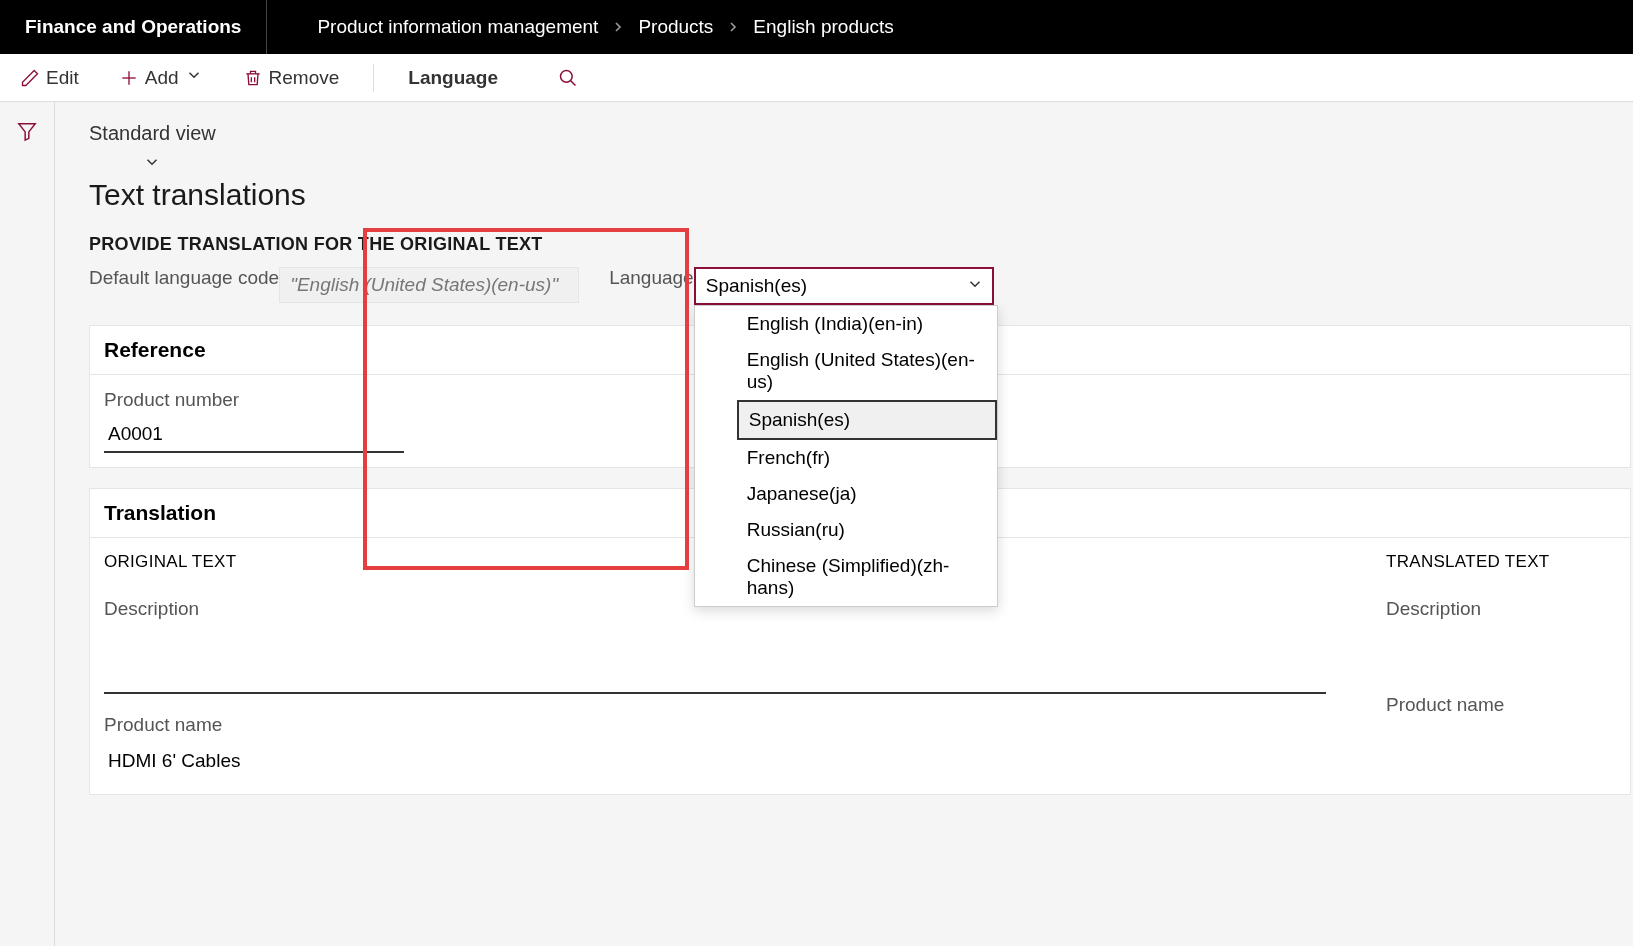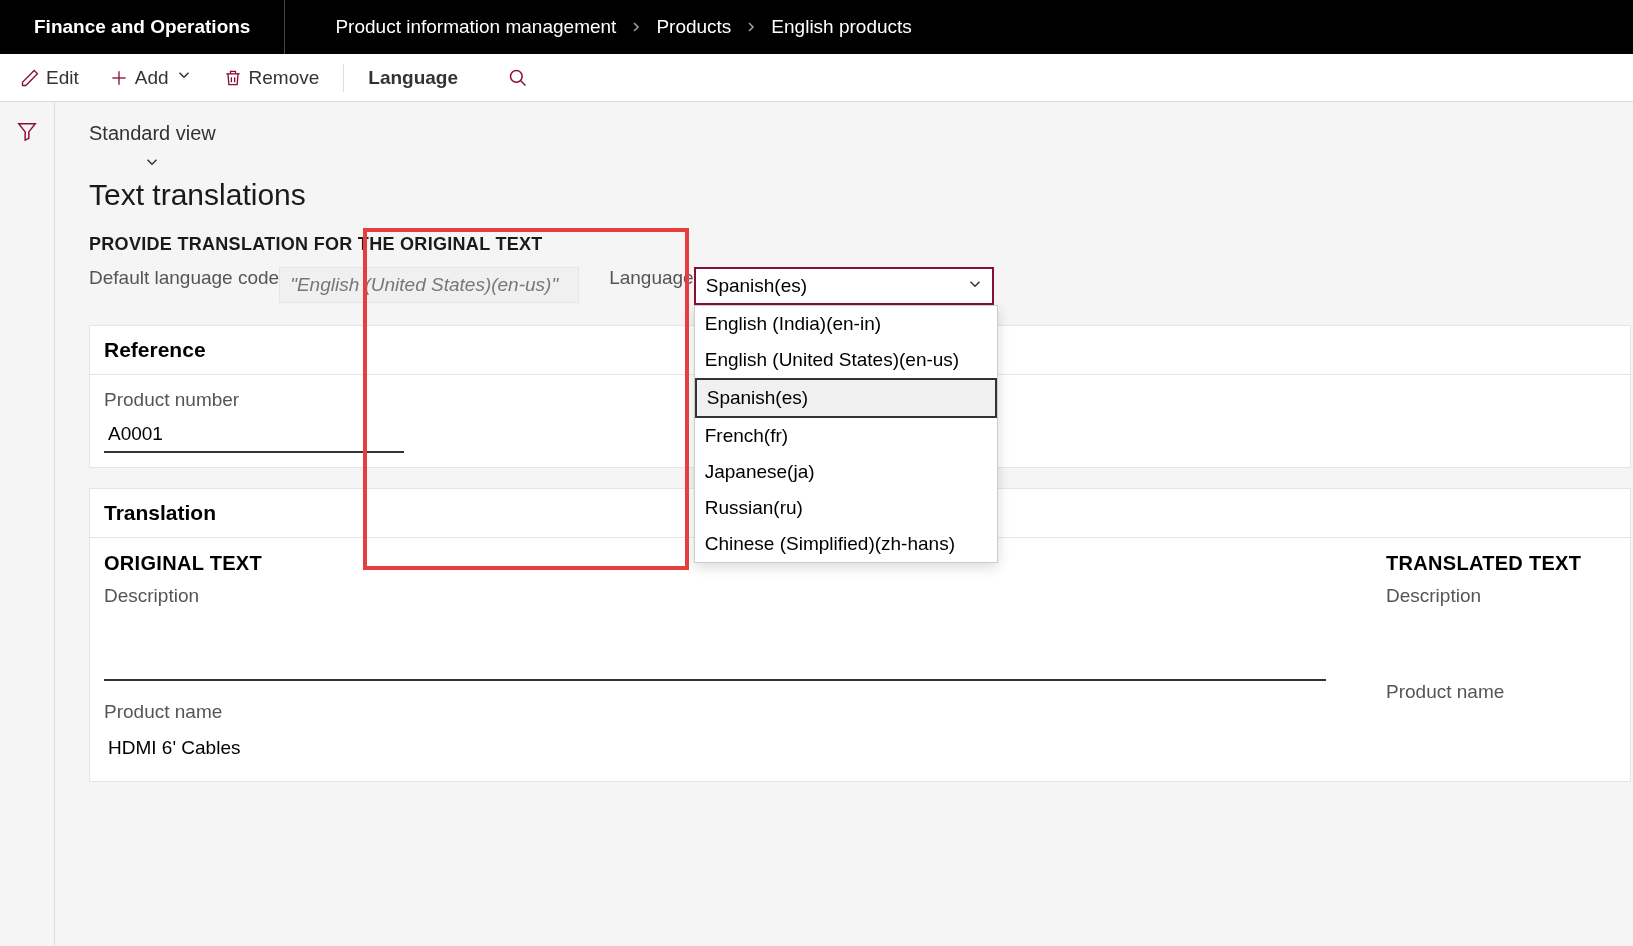--- a/index.html
+++ b/index.html
@@ -19,21 +19,21 @@
     .top-header {
       background: #000;
       height: 54px;
       display: flex;
       align-items: center;
       color: #fff;
     }
     .app-title {
       font-weight: 600;
       font-size: 19px;
-      padding: 0 34px;
+      padding: 0 25px;
       height: 100%;
       display: flex;
       align-items: center;
       border-right: 1px solid #444;
     }
     .breadcrumb {
       display: flex;
       align-items: center;
       padding-left: 50px;
       font-size: 19px;
@@ -49,21 +49,21 @@
     }
     
     
     .action-bar {
       background: #fff;
       height: 48px;
       display: flex;
       align-items: center;
       padding: 0 10px;
       border-bottom: 1px solid #ddd;
-      gap: 10px;
+      gap: 20px;
     }
     .action-btn {
       display: flex;
       align-items: center;
       gap: 6px;
       padding: 6px 10px;
       font-size: 19px;
       cursor: pointer;
       color: #333;
     }
@@ -179,20 +179,21 @@
     }
     .dropdown-menu {
       position: absolute;
       top: 38px;
       left: 0;
       width: 304px;
       background: #fff;
       border: 1px solid #ccc;
       box-shadow: 0 4px 12px rgba(0,0,0,0.15);
       z-index: 10;
+      padding-left: 42px;
     }
     .dropdown-option {
       padding: 7px 10px;
       font-size: 19px;
       cursor: pointer;
     }
     .dropdown-option.selected {
       border: 2px solid #333;
       background: #f0f0f0;
     }
@@ -241,24 +242,24 @@
       justify-content: space-between;
     }
     .translation-col {
       flex: 1;
     }
     .translation-col.right {
       max-width: 230px;
       text-align: left;
     }
     .col-title {
-      font-weight: 700;
-      font-size: 20px;
+      font-weight: 400;
+      font-size: 17px;
       letter-spacing: 0.3px;
-      margin-bottom: 10px;
+      margin-bottom: 26px;
     }
     .desc-label {
       font-size: 19px;
       color: #555;
       margin-bottom: 4px;
     }
     .desc-input {
       width: 100%;
       border: none;
       border-bottom: 2px solid #333;

